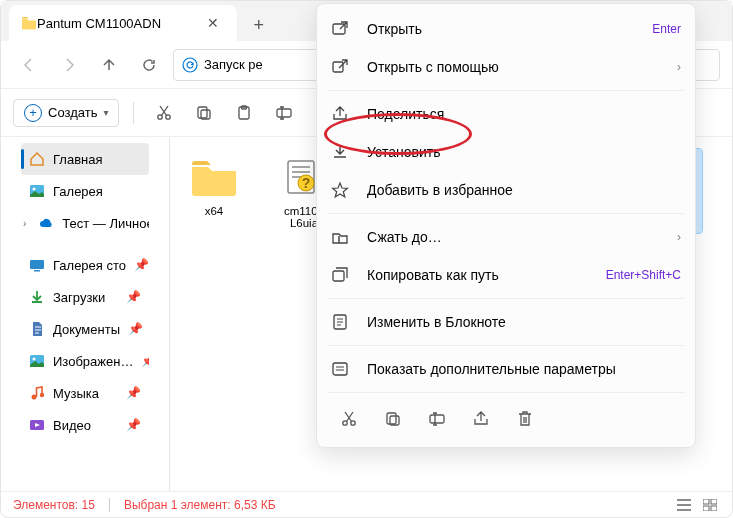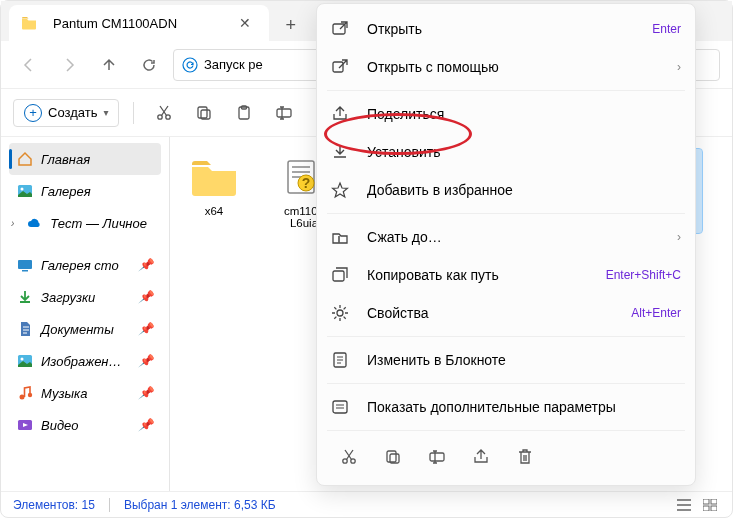--- a/index.html
+++ b/index.html
@@ -2,61 +2,61 @@
 <html><head>
 <meta charset="utf-8">
 <style>
   * { box-sizing: border-box; margin: 0; padding: 0; font-family: 'Segoe UI', Tahoma, sans-serif; }
   body { width: 733px; height: 518px; background: #fff; overflow: hidden; position: relative; }
 
   .window { width: 733px; height: 518px; border: 1px solid #e5e5e5; border-radius: 8px; background: #fff; display: flex; flex-direction: column; }
 
   
   .tabbar { height: 40px; display: flex; align-items: flex-end; background: #f3f3f3; padding-left: 8px; }
-  .tab { display: flex; align-items: center; gap: 16px; background: #fff; border-radius: 8px 8px 0 0; padding: 8px 12px; height: 36px; font-size: 13px; }
+  .tab { display: flex; align-items: center; gap: 0; background: #fff; border-radius: 8px 8px 0 0; padding: 8px 12px; height: 36px; font-size: 13px; }
   .tab .folder-mini { width: 16px; height: 14px; }
   .tab-close { color: #555; font-size: 14px; padding: 0 6px; margin-left: 40px; cursor: pointer; }
   .tab-add { display: flex; align-items: center; justify-content: center; width: 32px; height: 32px; color: #555; font-size: 18px; margin-left: 6px; cursor: pointer; }
 
   
   .navbar { height: 48px; display: flex; align-items: center; gap: 8px; padding: 0 12px; border-bottom: 1px solid #eee; }
   .navbtn { width: 32px; height: 32px; display: flex; align-items: center; justify-content: center; color: #666; border-radius: 4px; cursor: pointer; }
   .navbtn.dim { color: #bbb; }
   .addrbar { flex: 1; height: 32px; border: 1px solid #ddd; border-radius: 4px; display: flex; align-items: center; gap: 6px; padding: 0 8px; font-size: 13px; }
   .sync-ic { width: 16px; height: 16px; }
 
   
   .toolbar { height: 48px; display: flex; align-items: center; gap: 8px; padding: 0 12px; border-bottom: 1px solid #eee; }
   .create-btn { display: flex; align-items: center; gap: 6px; border: 1px solid #ddd; border-radius: 4px; padding: 4px 10px; font-size: 13px; cursor: pointer; }
   .plus-circ { width: 18px; height: 18px; border: 1.5px solid #0067c0; border-radius: 50%; display: flex; align-items: center; justify-content: center; color: #0067c0; font-size: 13px; line-height: 1; }
   .tb-sep { width: 1px; height: 22px; background: #ddd; margin: 0 6px; }
   .tb-btn { width: 32px; height: 32px; display: flex; align-items: center; justify-content: center; color: #555; border-radius: 4px; cursor: pointer; }
 
   
   .body { flex: 1; display: flex; overflow: hidden; }
-  .sidebar { width: 168px; padding: 6px 8px; overflow: hidden; font-style: italic; }
+  .sidebar { width: 168px; padding: 6px 20px; overflow: hidden; }
   .side-item { display: flex; align-items: center; gap: 8px; height: 32px; padding: 0 8px; font-size: 13px; border-radius: 4px; cursor: pointer; white-space: nowrap; overflow: hidden; }
   .side-item.active { background: #eaeaea; position: relative; }
   .side-item.active::before { content: ""; position: absolute; left: 0; top: 6px; bottom: 6px; width: 3px; background: #0067c0; border-radius: 2px; }
   .side-ic { width: 16px; height: 16px; display: flex; align-items: center; justify-content: center; flex-shrink: 0; }
   .pin { color: #aaa; font-size: 12px; margin-left: auto; flex-shrink: 0; }
   .side-group { display: flex; align-items: center; gap: 4px; padding-left: 2px; }
   .chev-sm { color: #666; font-size: 10px; }
   .side-spacer { height: 10px; }
 
   .splitter { width: 1px; background: #e5e5e5; position: relative; }
   .splitter::after { content: ""; position: absolute; top: 20px; left: -3px; width: 7px; height: 40px; }
 
   .content { flex: 1; padding: 12px 6px; display: flex; flex-wrap: wrap; align-content: flex-start; gap: 4px 14px; }
   .file { width: 76px; display: flex; flex-direction: column; align-items: center; gap: 4px; font-size: 11.5px; text-align: center; word-break: break-all; cursor: pointer; padding: 4px 2px; border-radius: 3px; }
   .file.selected { background: #cce8ff; outline: 1px solid #99d1ff; }
   .file .ico { width: 48px; height: 48px; display: flex; align-items: center; justify-content: center; }
 
   
-  .statusbar { height: 26px; border-top: 1px solid #eee; display: flex; align-items: center; padding: 0 12px; font-size: 12px; color: #1d4ed8; gap: 14px; }
+  .statusbar { height: 26px; border-top: 1px solid #eee; display: flex; align-items: center; padding: 0 12px; font-size: 12px; color: #ef4444; gap: 14px; }
   .status-sep { width: 1px; height: 14px; background: #ccc; }
   .status-right { margin-left: auto; display: flex; gap: 6px; }
   .view-btn { width: 20px; height: 16px; display: flex; align-items: center; justify-content: center; color: #666; cursor: pointer; }
 
   
   .ctxmenu { position: absolute; top: 3px; left: 316px; width: 380px; background: #fcfcfc; border: 1px solid #e5e5e5; border-radius: 8px; box-shadow: 0 8px 24px rgba(0,0,0,0.12); padding: 6px 0; z-index: 10; }
   .ctx-item { display: flex; align-items: center; gap: 18px; height: 38px; padding: 0 14px; font-size: 14px; cursor: pointer; }
   .ctx-ic { width: 18px; height: 18px; display: flex; align-items: center; justify-content: center; color: #444; flex-shrink: 0; }
   .ctx-shortcut { margin-left: auto; color: #6d28d9; font-size: 12px; }
   .ctx-chev { margin-left: auto; color: #888; font-size: 12px; }
@@ -407,32 +407,20 @@
   <div class="ctx-item">
     <span class="ctx-ic">
         <svg width="18" height="18" viewBox="0 0 18 18">
           <rect x="2" y="5" width="11" height="10" rx="1.5" fill="none" stroke="currentColor" stroke-width="1.3"></rect>
           <path d="M5 2 h11 v10" stroke="currentColor" stroke-width="1.3" fill="none"></path>
         </svg>
       </span>
     <span>Копировать как путь</span>
     <span class="ctx-shortcut">Enter+Shift+C</span>
   </div>
-  <div class="ctx-item">
-    <span class="ctx-ic">
-        <svg width="18" height="18" viewBox="0 0 18 18">
-          <circle cx="9" cy="9" r="3" fill="none" stroke="currentColor" stroke-width="1.3"></circle>
-          <g stroke="currentColor" stroke-width="1.3">
-            <path d="M9 1 v3 M9 14 v3 M1 9 h3 M14 9 h3 M3.3 3.3 l2.1 2.1 M12.6 12.6 l2.1 2.1 M3.3 14.7 l2.1 -2.1 M12.6 5.4 l2.1 -2.1"></path>
-          </g>
-        </svg>
-      </span>
-    <span>Свойства</span>
-    <span class="ctx-shortcut">Alt+Enter</span>
-  </div>
   <div class="ctx-sep"></div>
   <div class="ctx-item">
     <span class="ctx-ic">
         <svg width="18" height="18" viewBox="0 0 18 18">
           <rect x="3" y="2" width="12" height="14" rx="1.5" fill="none" stroke="currentColor" stroke-width="1.3"></rect>
           <path d="M6 6 h6 M6 9 h6 M6 12 h4" stroke="currentColor" stroke-width="1.2"></path>
         </svg>
       </span>
     <span>Изменить в Блокноте</span>
   </div>

